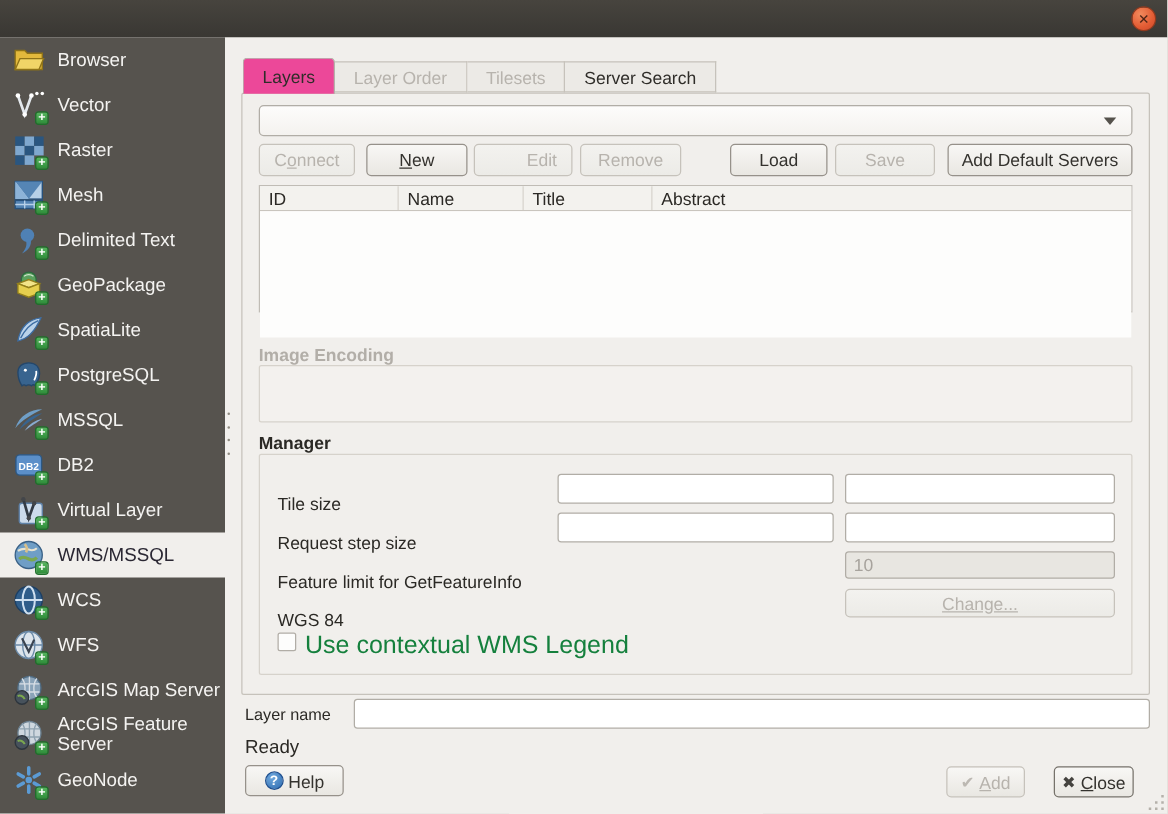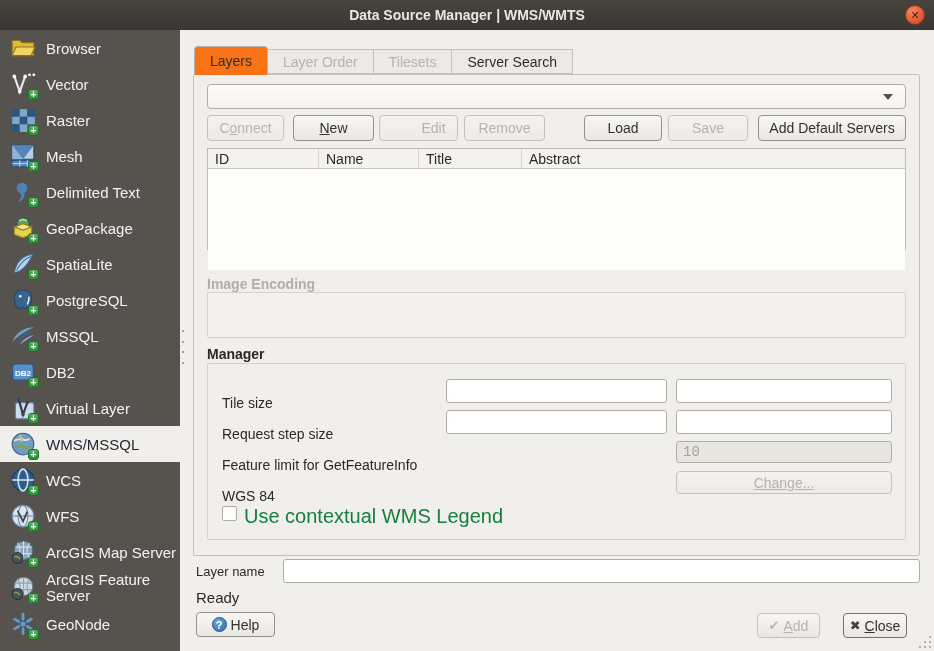--- a/index.html
+++ b/index.html
@@ -29,21 +29,21 @@
 
   
   .main{position:absolute;left:180px;top:30px;width:754px;height:621px;background:#f1efec;}
   .splitter{position:absolute;left:2px;top:300px;width:3px;height:34px;display:flex;flex-direction:column;justify-content:space-between;}
   .splitter i{width:2px;height:2px;background:#8d897f;border-radius:50%;}
 
   .tabs{position:absolute;left:14px;top:16px;height:28px;display:flex;align-items:flex-end;z-index:2;}
   .tab{height:25px;line-height:24px;padding:0 15px;font-size:14px;color:#2f2d29;
     background:#eceae6;border:1px solid #c6c2bb;border-left:none;}
   .tab:first-child{border-left:1px solid #c6c2bb;}
-  .tab.active{height:29px;line-height:28px;background:#f97316;border:1px solid #b6b2ab;
+  .tab.active{height:29px;line-height:28px;background:#ec4899;border:1px solid #b6b2ab;
     border-bottom:none;border-radius:4px 4px 0 0;margin-bottom:-1px;}
   .tab.disabled{color:#b7b3ad;}
   .tabframe{position:absolute;left:13px;top:44px;width:727px;height:482px;
     border:1px solid #c6c2bb;border-radius:2px;}
 
   .combo{position:absolute;left:27px;top:54px;width:699px;height:25px;border:1px solid #b1ada6;
     border-radius:4px;background:linear-gradient(#fdfcfb,#f4f2ef);display:flex;align-items:center;}
   .combo-value{flex:1;font-size:14px;color:#2f2d29;padding-left:8px;}
   .combo-arrow{width:0;height:0;margin-right:12px;border-left:5px solid transparent;
     border-right:5px solid transparent;border-top:6px solid #55524c;}
@@ -104,21 +104,20 @@
   .resizegrip i:nth-child(4){right:10px;bottom:0;}
   .resizegrip i:nth-child(5){right:5px;bottom:5px;}
   .resizegrip i:nth-child(6){right:0;bottom:10px;}
 </style>
 </head>
 <body>
 
 <div class="window">
 
   <div class="titlebar">
-    <span class="title">Data Source Manager | WMS/WMTS</span>
     <span class="closebtn">
         <span>✕</span>
       </span>
   </div>
 
   <div class="sidebar">
 
     <div class="sbitem">
       <span class="icon">
         <svg viewBox="0 0 24 24">
@@ -393,21 +392,21 @@
 
     <div class="flabel" style="top:353px;">Tile size</div>
     <input class="tinput col1" style="top: 349px;" value="">
     <input class="tinput col2" style="top: 349px;" value="">
 
     <div class="flabel" style="top:384px;">Request step size</div>
     <input class="tinput col1" style="top: 380px;" value="">
     <input class="tinput col2" style="top: 380px;" value="">
 
     <div class="flabel" style="top:415px;">Feature limit for GetFeatureInfo</div>
-    <input class="tinput col2" style="top: 411px; height: 22px; font-family: Liberation Mono, monospace;" disabled="" value="10">
+    <input class="tinput col2" style="top: 411px; height: 22px;" disabled="" value="10">
 
     <div class="flabel" style="top:446px;">WGS 84</div>
     <button class="btn changebtn" disabled="">Change...</button>
 
     <span class="checkbox"></span>
     <span class="cblabel">Use contextual WMS Legend</span>
 
     <div class="layername-label">Layer name</div>
     <input class="tinput layername-input" value="" style="">
 

